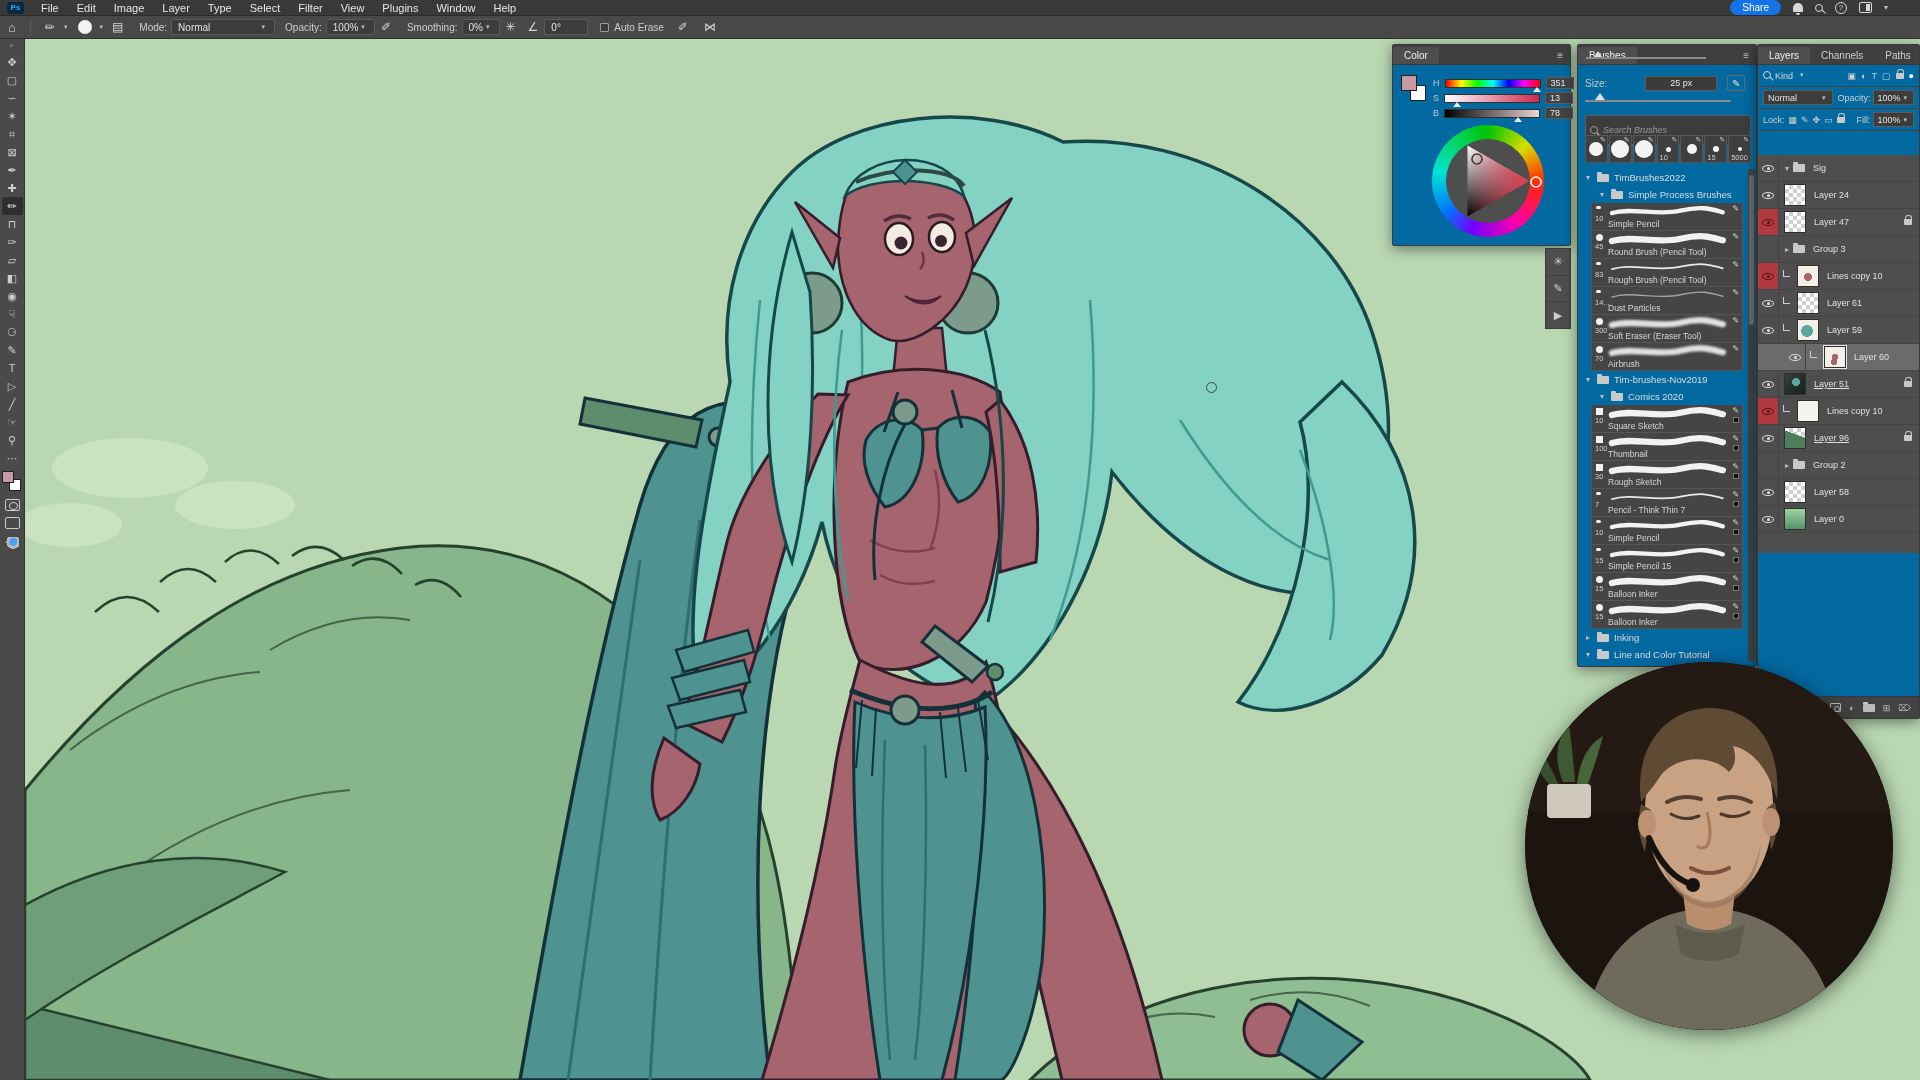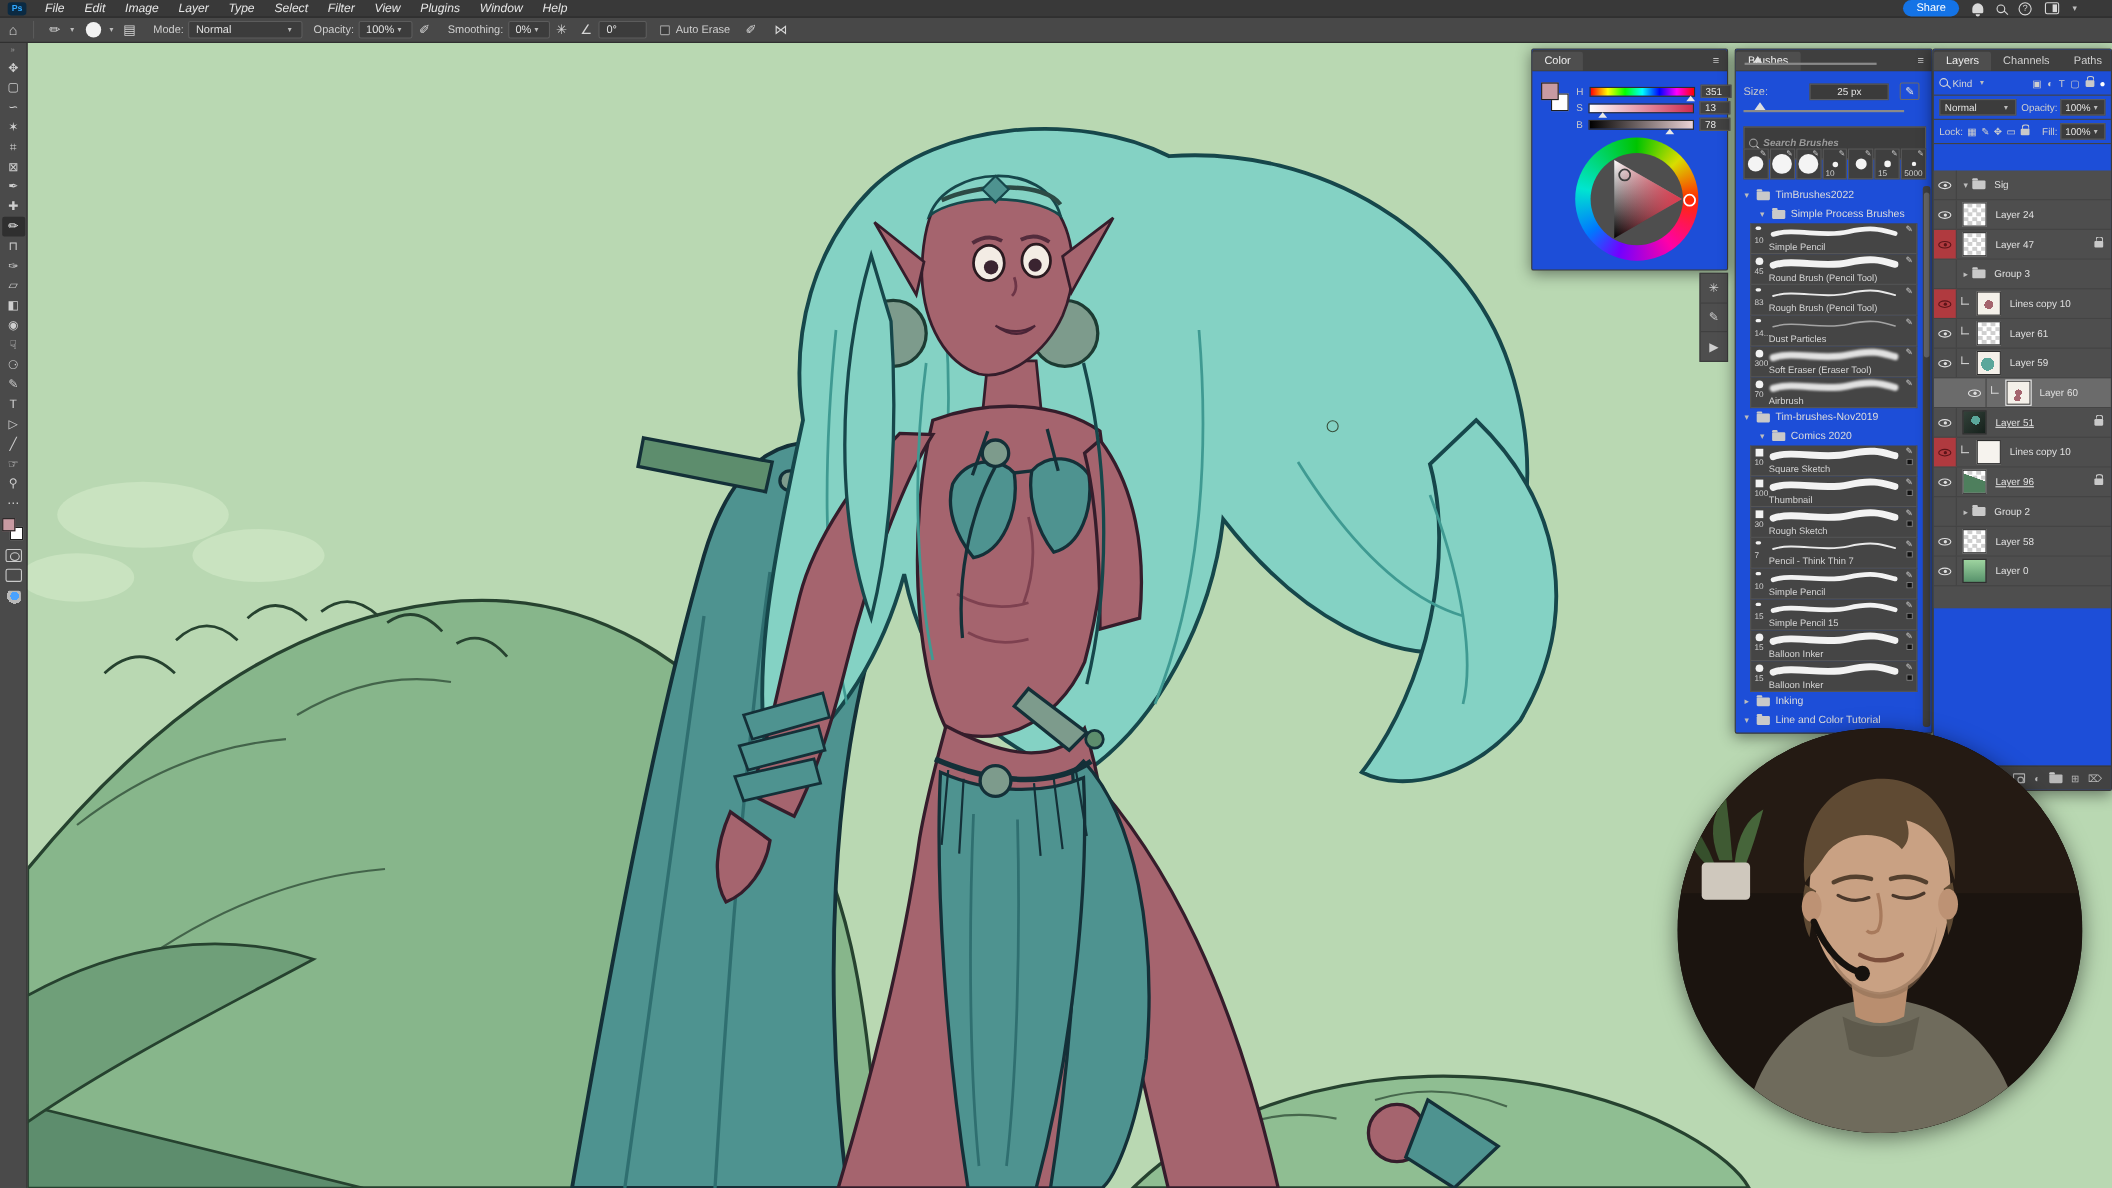--- a/index.html
+++ b/index.html
@@ -5,21 +5,21 @@
   html,body{margin:0;padding:0;width:1920px;height:1080px;overflow:hidden;
     font-family:"Liberation Sans",sans-serif;background:#323232;
     -webkit-font-smoothing:antialiased;}
   *{box-sizing:border-box;}
 
   
   .menubar{position:absolute;left:0;top:0;width:1920px;height:16px;background:#393939;
     display:flex;align-items:center;color:#e6e6e6;font-size:11px;z-index:20;border-bottom:1px solid #2b2b2b;}
   .ps-logo{width:17px;height:12px;margin:0 8px 0 7px;background:#0b2a42;border-radius:3px;
     color:#31a8ff;font-size:8px;font-weight:bold;display:flex;align-items:center;justify-content:center;}
-  .menubar .mi{padding:0 9px;cursor:default;font-style:italic;}
+  .menubar .mi{padding:0 9px;cursor:default;}
   .menubar-right{margin-left:auto;display:flex;align-items:center;gap:12px;padding-right:32px;}
   .share-btn{background:#1473e6;color:#fff;font-size:10px;border-radius:9px;padding:2px 12px;}
   .bell{width:10px;height:9px;background:#d8d8d8;border-radius:5px 5px 1px 1px;position:relative;}
   .bell:after{content:"";position:absolute;left:3px;bottom:-3px;width:4px;height:2px;background:#d8d8d8;border-radius:0 0 2px 2px;}
   .mag{width:8px;height:8px;border:1.4px solid #d8d8d8;border-radius:50%;position:relative;}
   .mag:after{content:"";position:absolute;width:5px;height:1.4px;background:#d8d8d8;transform:rotate(45deg);right:-4px;bottom:-2px;}
   .helpq{width:12px;height:12px;border:1.2px solid #d8d8d8;border-radius:50%;color:#d8d8d8;
     font-size:8px;display:flex;align-items:center;justify-content:center;}
   .wsicon{width:13px;height:11px;border:1.2px solid #d8d8d8;border-radius:2px;position:relative;}
   .wsicon:after{content:"";position:absolute;right:1px;top:1px;width:4px;height:7px;background:#d8d8d8;}
@@ -52,21 +52,21 @@
   .tb-bottom.qm:after{content:"";position:absolute;left:3px;top:2px;width:7px;height:6px;border:1px solid #c9c9c9;border-radius:50%;}
   .tb-fresco{width:14px;height:12px;margin-top:8px;border-radius:2px;
     background:radial-gradient(circle at 60% 40%, #4aa2ff 0 4px, #b9b9b9 4px 7px, transparent 7px);}
 
   
   .canvas{position:absolute;left:25px;top:39px;width:1895px;height:1041px;background:#b9d8b2;z-index:1;}
   .cursor-ring{position:absolute;left:1206px;top:382px;width:11px;height:11px;border:1.6px solid #38503c;
     border-radius:50%;z-index:5;}
 
   
-  .panel{position:absolute;background:#1d4ed8;border:1px solid #3a3a3a;border-radius:2px;
+  .panel{position:absolute;background:#0369a1;border:1px solid #3a3a3a;border-radius:2px;
     box-shadow:0 3px 14px rgba(0,0,0,.45);z-index:10;color:#d8d8d8;}
   .panel-head{height:20px;background:#3f3f3f;display:flex;align-items:flex-end;
     border-bottom:1px solid #383838;position:relative;border-radius:2px 2px 0 0;}
   .panel-tab{height:17px;padding:0 11px;font-size:10px;display:flex;align-items:center;color:#cfcfcf;}
   .panel-tab.active{background:#4e4e4e;color:#f0f0f0;border-radius:2px 2px 0 0;}
   .panel-menu{position:absolute;right:7px;top:5px;color:#c2c2c2;font-size:10px;}
 
   
   #color-panel{left:1392px;top:44px;width:179px;height:202px;}
   .cp-swatches{position:absolute;left:8px;top:30px;width:26px;height:26px;}
@@ -92,21 +92,21 @@
   .bp-sizerow{position:absolute;left:7px;top:10px;width:166px;height:16px;display:flex;align-items:center;}
   .bp-sizelabel{color:#c9c9c9;font-size:10px;}
   .bp-sizeval{margin-left:38px;width:72px;height:15px;background:#3b3b3b;border:1px solid #5c5c5c;
     display:flex;align-items:center;justify-content:center;color:#e6e6e6;font-size:9px;}
   .bp-brushbtn{margin-left:10px;width:18px;height:16px;border:1px solid #6a6a6a;border-radius:2px;
     display:flex;align-items:center;justify-content:center;font-size:10px;color:#e0e0e0;}
   .bp-slider{position:absolute;left:7px;top:35px;width:146px;height:2px;background:#8a8a8a;}
   .bp-sliderthumb{position:absolute;left:10px;top:-7px;width:0;height:0;border-left:5px solid transparent;
     border-right:5px solid transparent;border-bottom:7px solid #dedede;}
   .bp-search{position:absolute;left:7px;top:50px;width:166px;height:30px;background:#3d3d3d;
-    border:1px solid #5c5c5c;display:flex;align-items:center;padding:0 4px;color:#9a9a9a;font-style:italic;font-weight:bold;}
+    border:1px solid #5c5c5c;display:flex;align-items:center;padding:0 4px;color:#9a9a9a;font-style:italic;}
   .bp-search .mag{border-color:#9a9a9a;margin-right:5px;flex:none;}
   .bp-recent{position:absolute;left:7px;top:70px;width:166px;height:28px;display:flex;gap:1px;}
   .bp-tile{flex:1;background:#3f3f3f;border:1px solid #585858;position:relative;
     display:flex;align-items:center;justify-content:center;}
   .bp-tile .dot{background:#f4f4f4;border-radius:50%;}
   .bp-tile .num{position:absolute;bottom:0;left:2px;font-size:7.5px;color:#cfcfcf;}
   .bp-tile .pen{position:absolute;top:0;right:1px;font-size:7px;color:#cfcfcf;}
   .bp-tree{position:absolute;left:0;top:104px;width:172px;height:492px;overflow:hidden;}
   .bt-folder{height:17px;display:flex;align-items:center;gap:5px;color:#dcdcdc;font-size:9.5px;}
   .bt-chev{color:#bdbdbd;font-size:8px;width:8px;text-align:center;}

